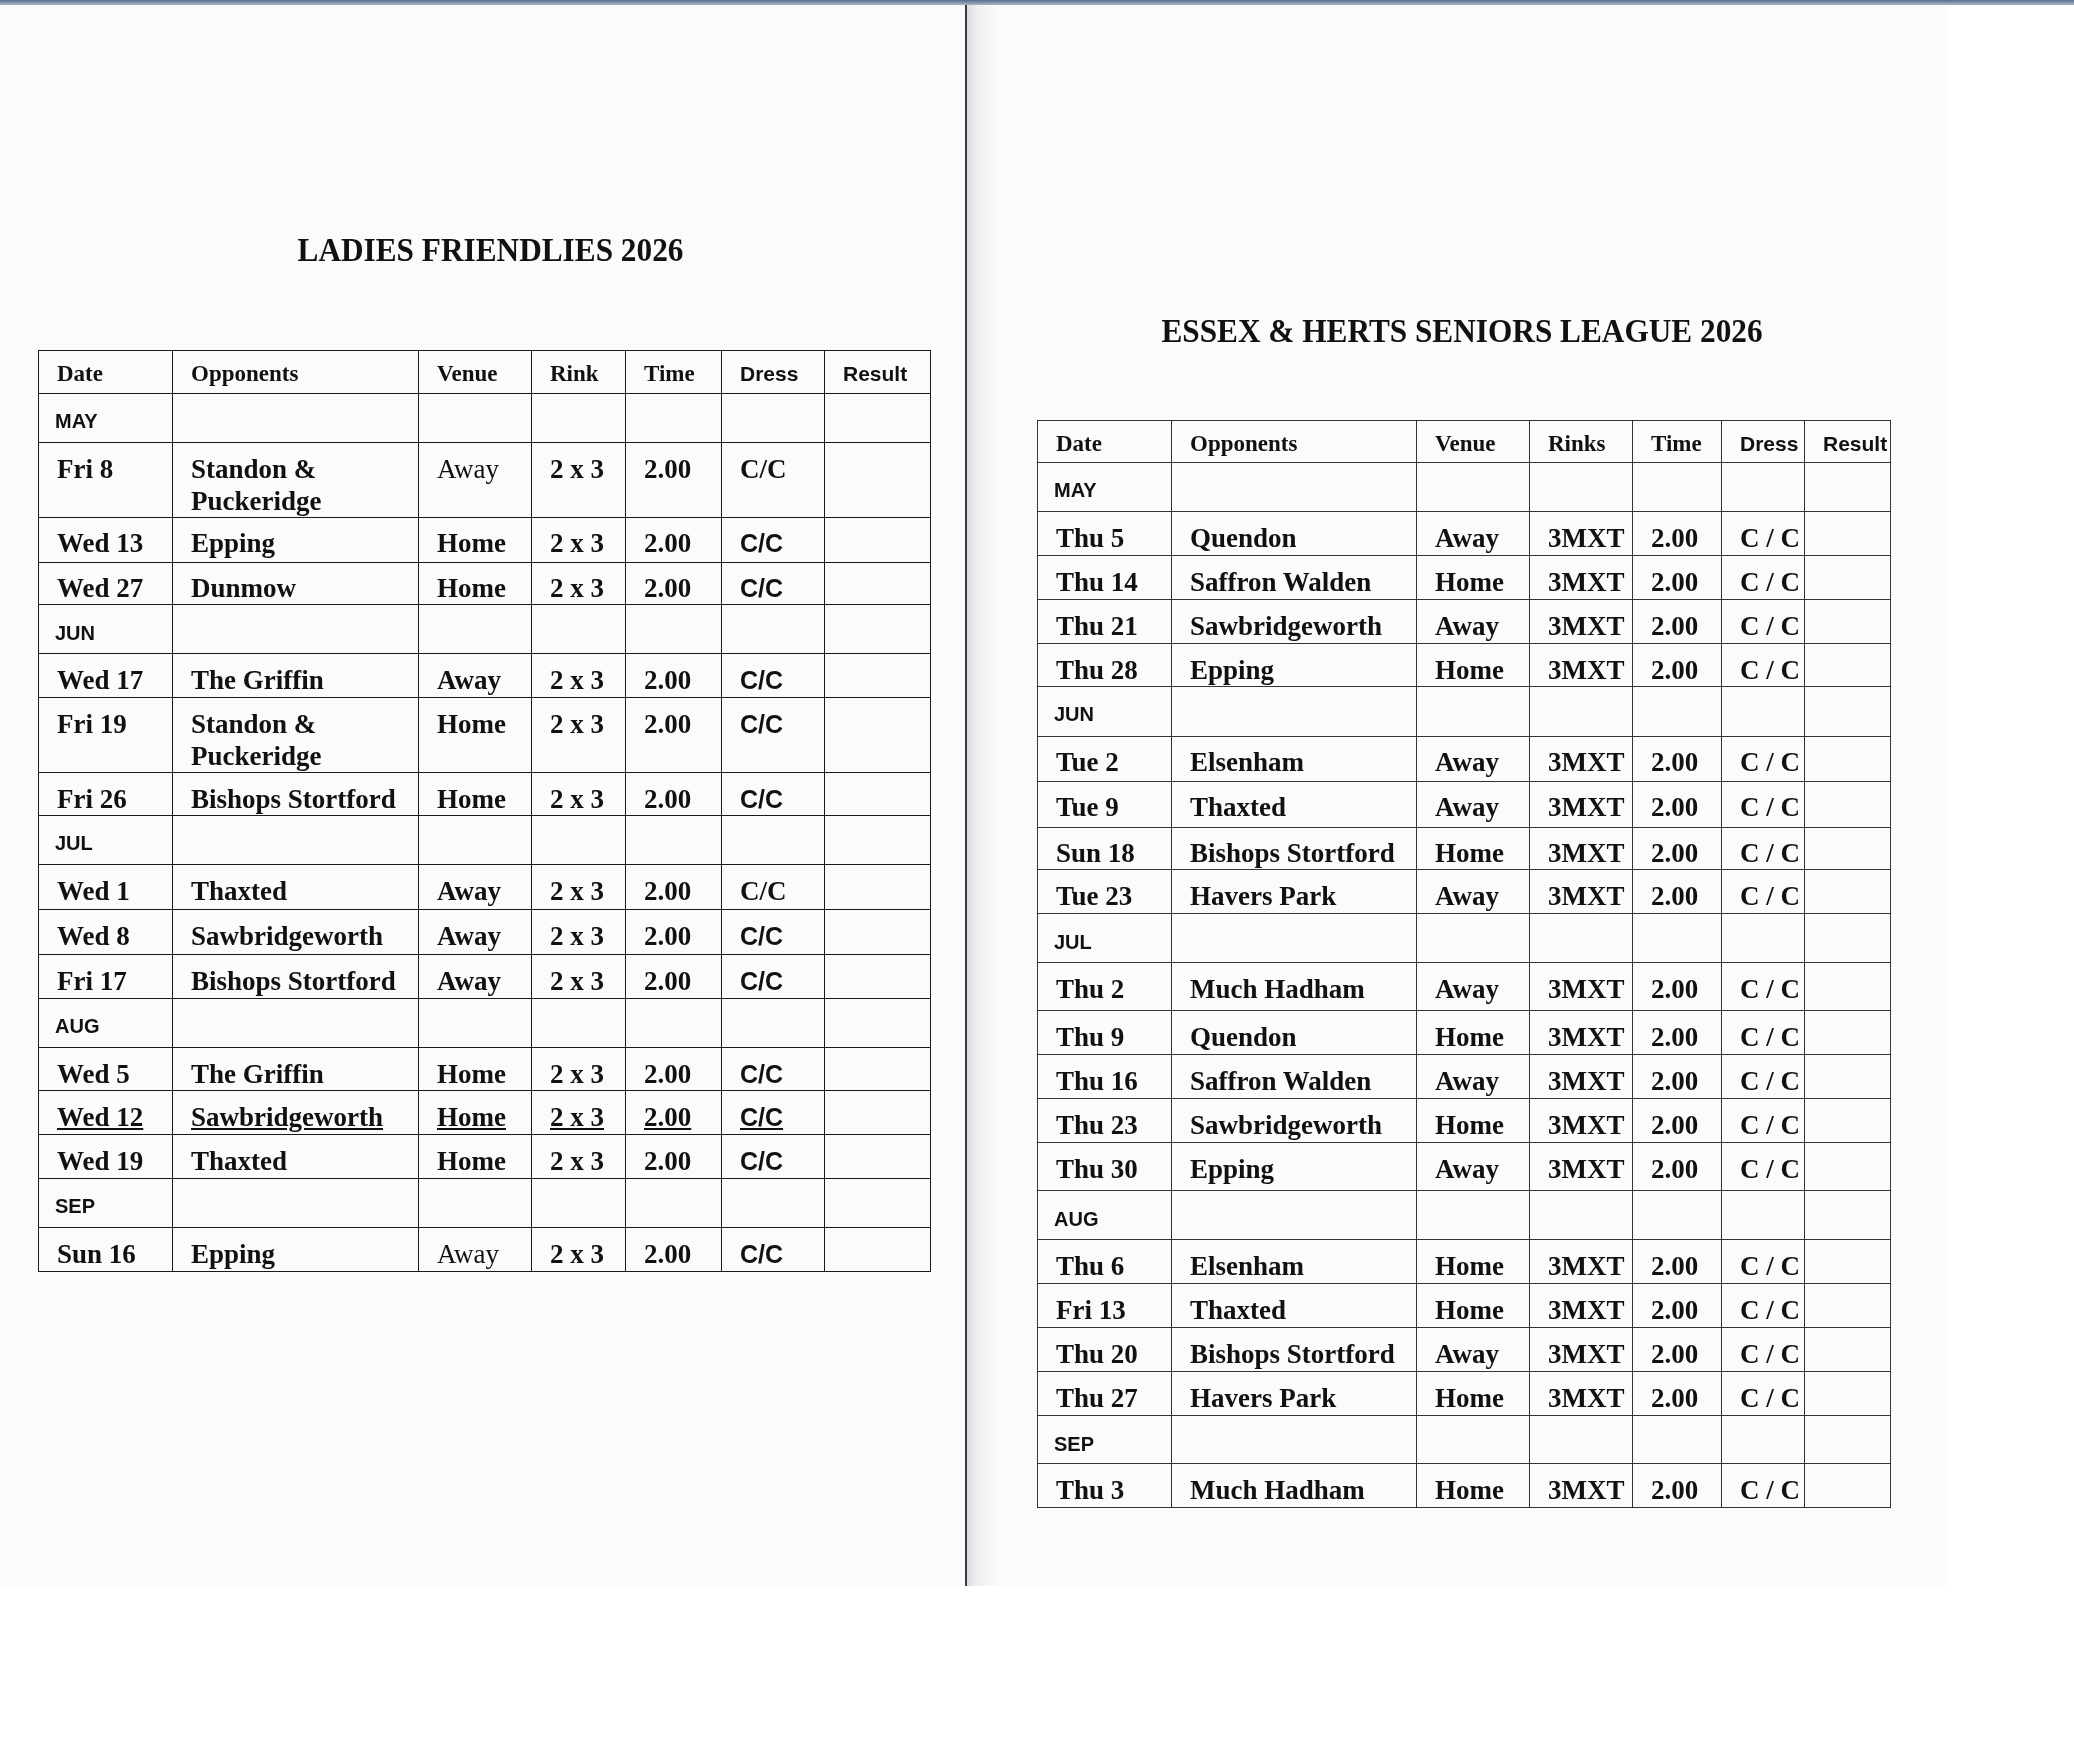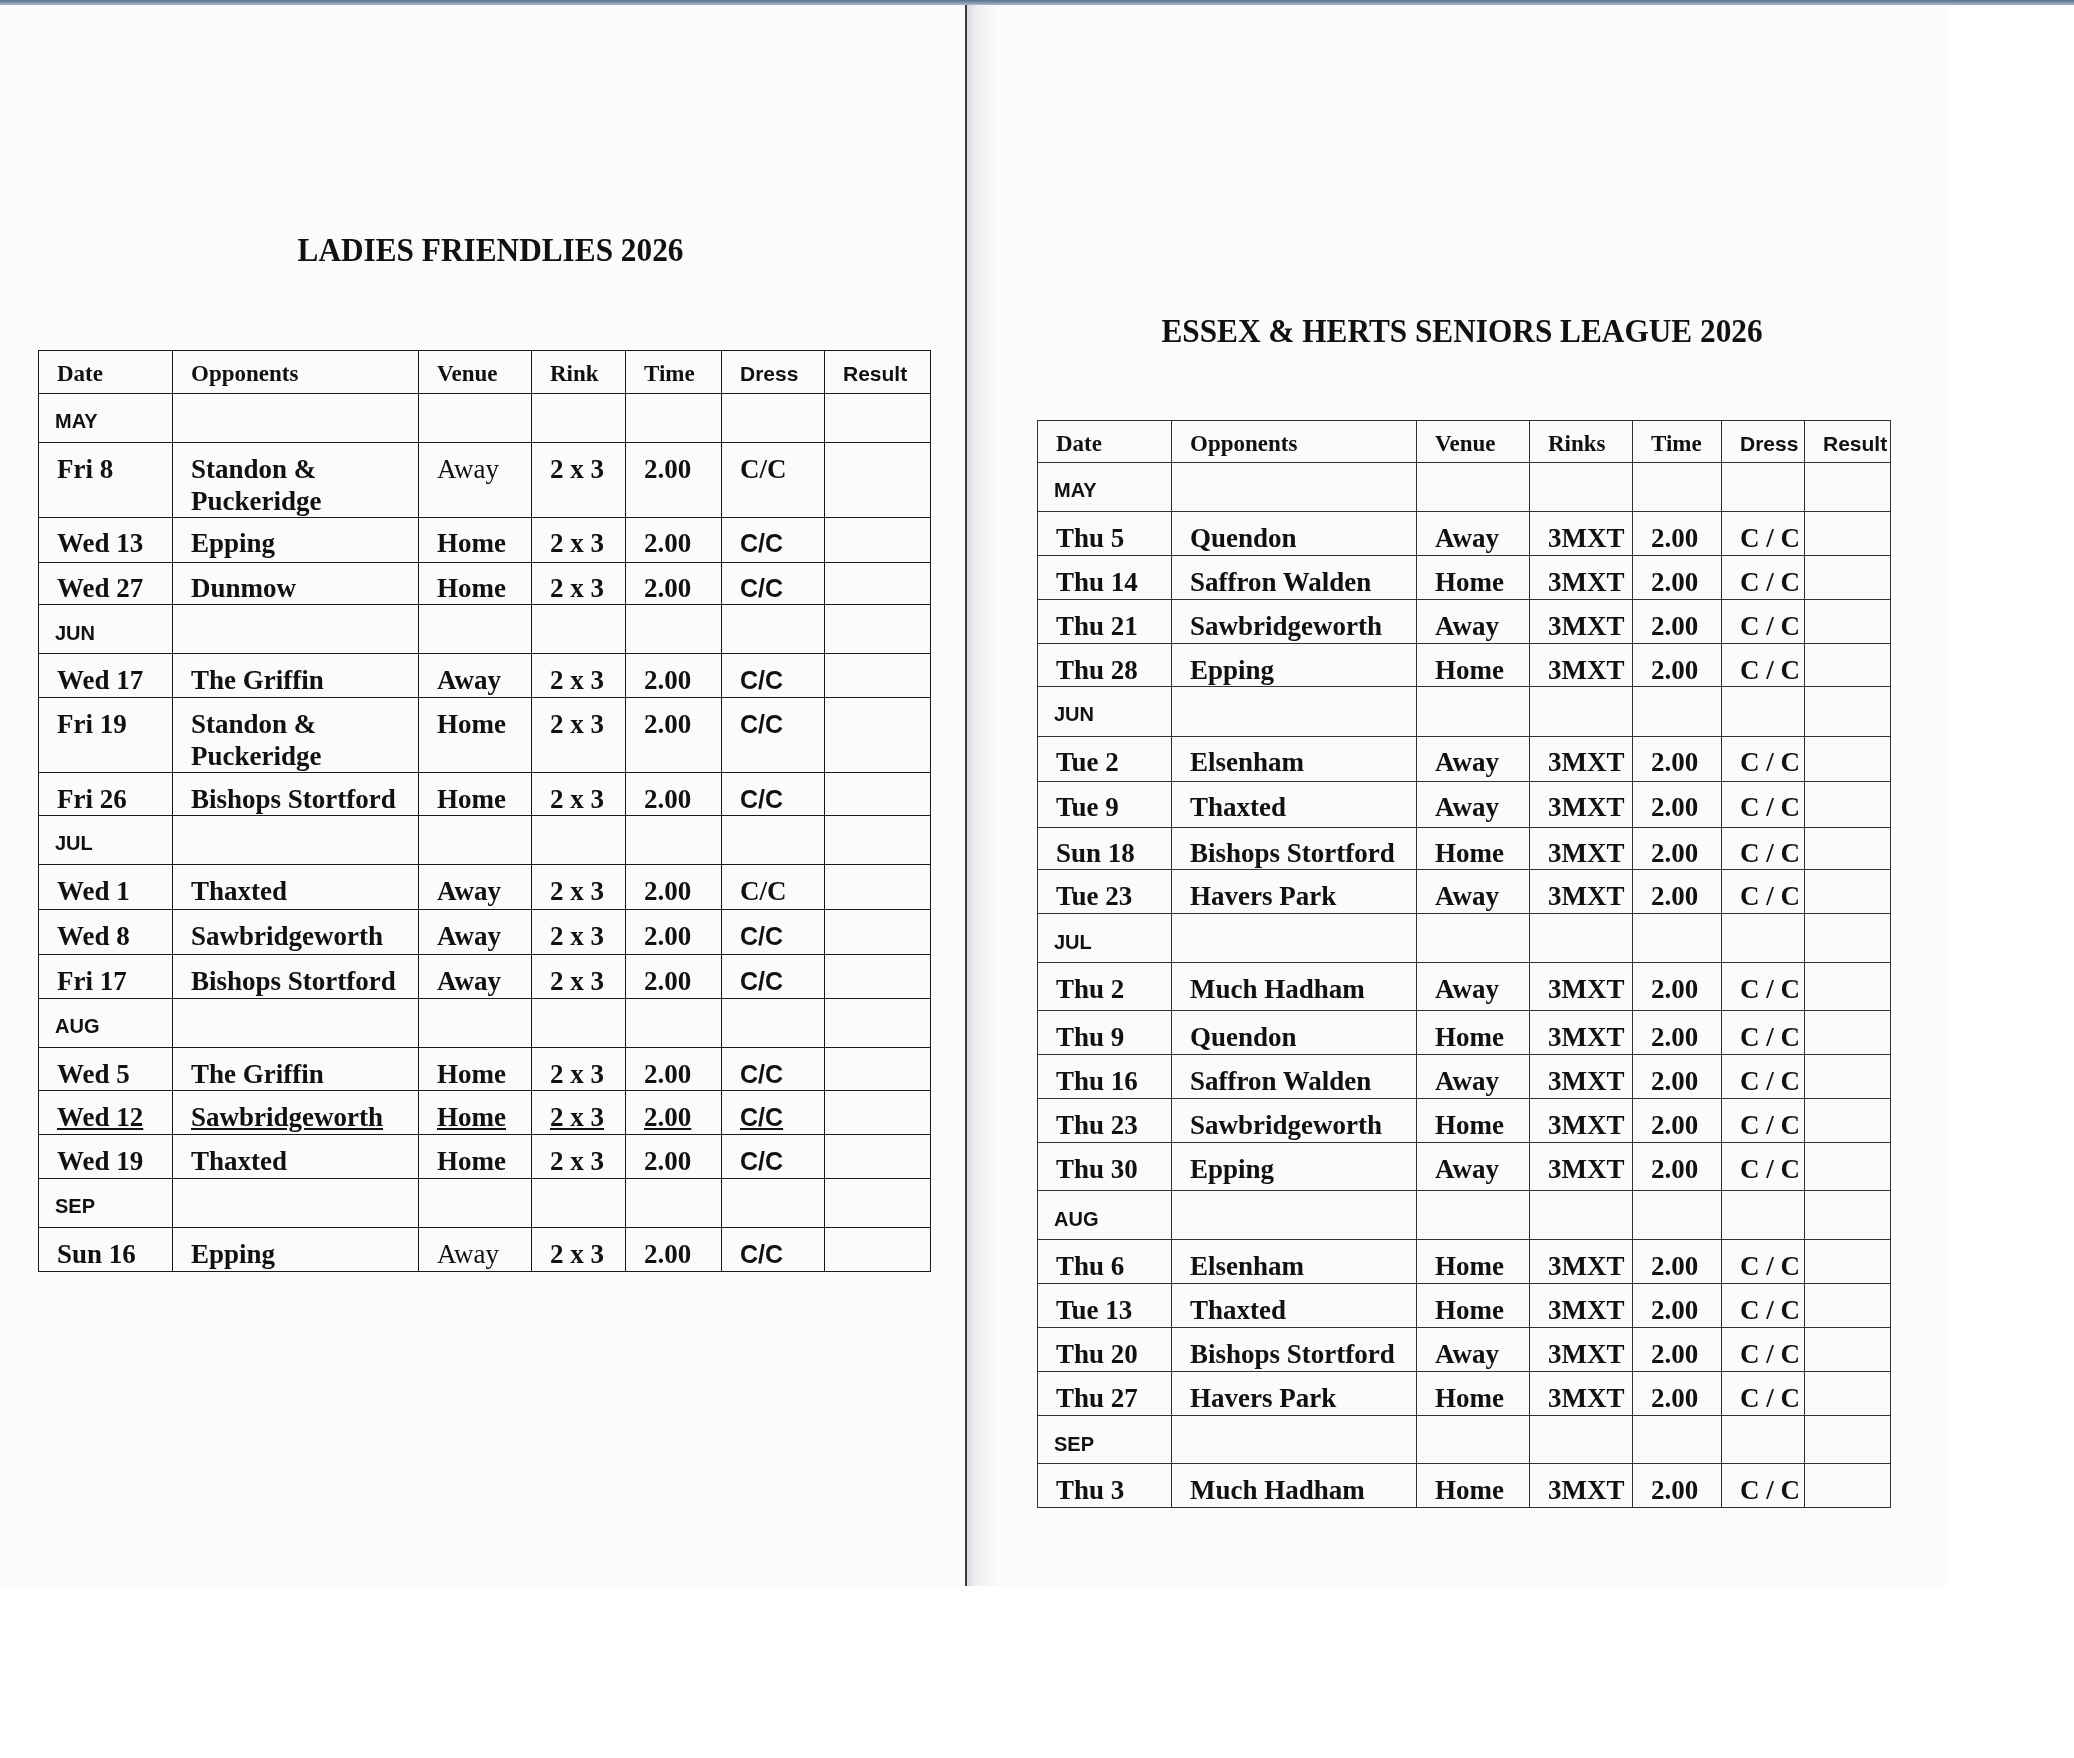--- a/index.html
+++ b/index.html
@@ -408,21 +408,21 @@
       <tr style="height: 44px;">
         <td>Thu 6</td>
         <td class="wrap">Elsenham</td>
         <td>Home</td>
         <td>3MXT</td>
         <td>2.00</td>
         <td>C / C</td>
         <td></td>
       </tr>
       <tr style="height: 44px;">
-        <td>Tue 13</td>
+        <td>Fri 13</td>
         <td class="wrap">Thaxted</td>
         <td>Home</td>
         <td>3MXT</td>
         <td>2.00</td>
         <td>C / C</td>
         <td></td>
       </tr>
       <tr style="height: 44px;">
         <td>Thu 20</td>
         <td class="wrap">Bishops Stortford</td>

